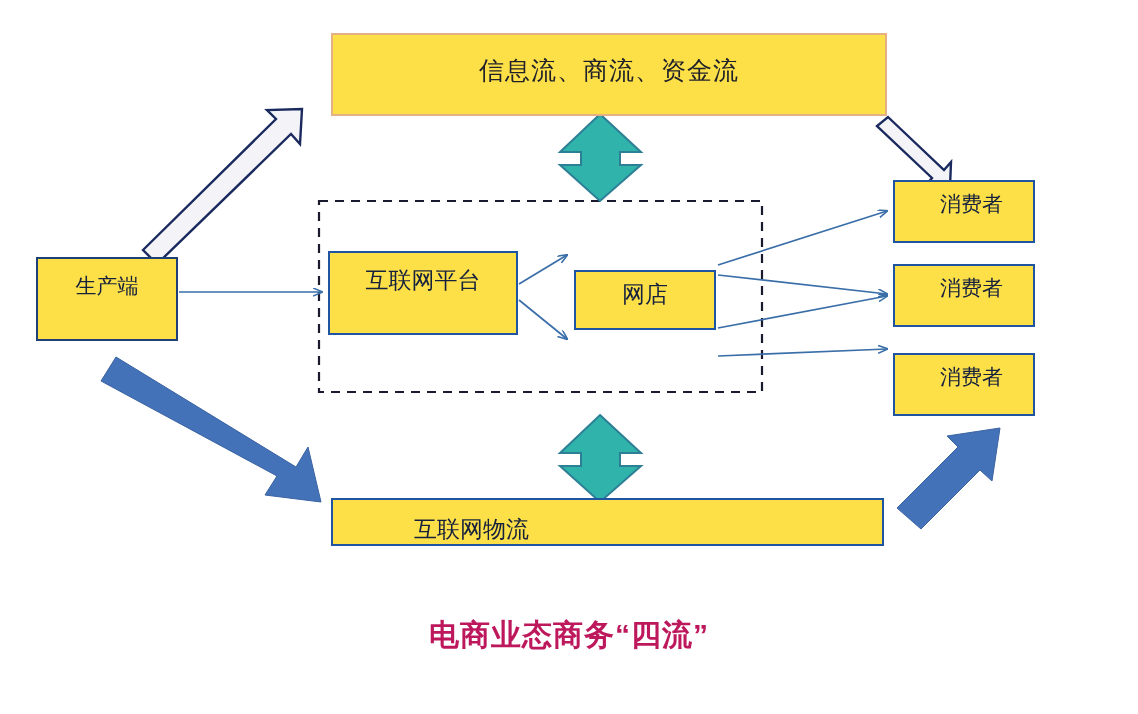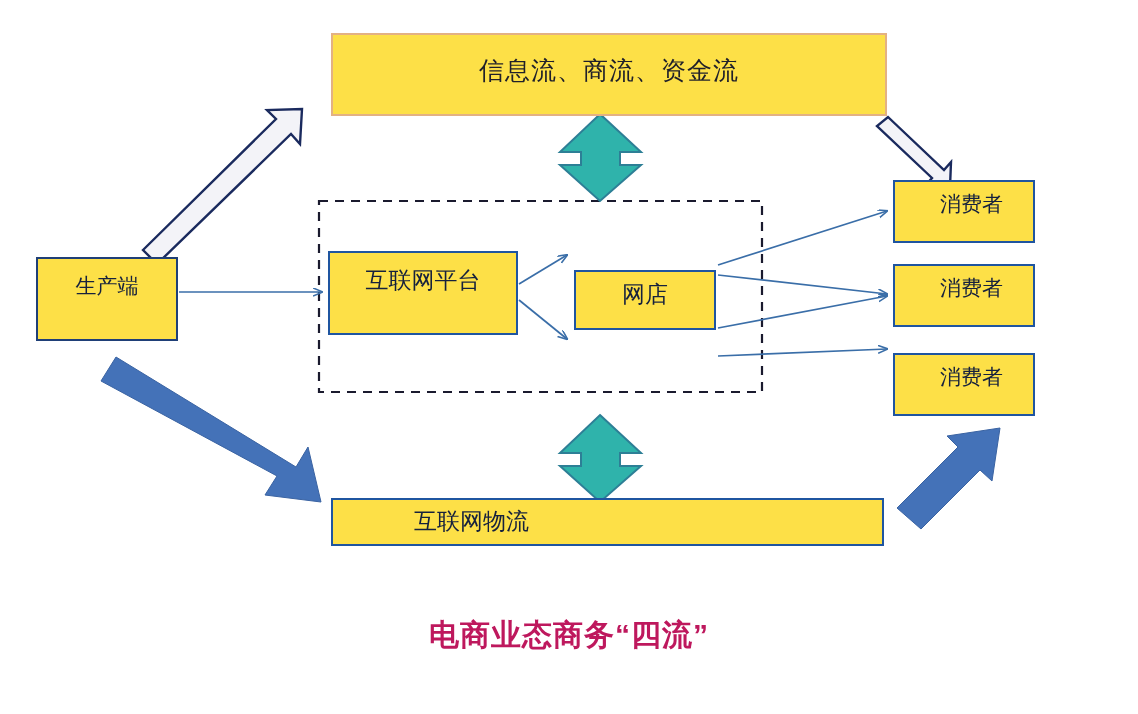--- a/index.html
+++ b/index.html
@@ -96,21 +96,21 @@
   .n-consumer .node-label { font-size: 21px; color: #16213d; margin-left: 32px; }
   .n-consumer-1 { left: 893px; top: 180px; }
   .n-consumer-2 { left: 893px; top: 264px; }
   .n-consumer-3 { left: 893px; top: 353px; }
 
   .n-logistics {
     left: 331px; top: 498px; width: 553px; height: 48px;
     border: 2px solid #1f55a0;
     justify-content: flex-start;
     padding-left: 81px;
-    padding-top: 10px;
+    padding-top: 18px;
   }
   .n-logistics .node-label { font-size: 23px; color: #16213d; }
 
   .caption {
     position: absolute;
     left: 0; top: 618px; width: 1138px;
     text-align: center;
     font-size: 30px;
     font-weight: bold;
     color: #be185d;

